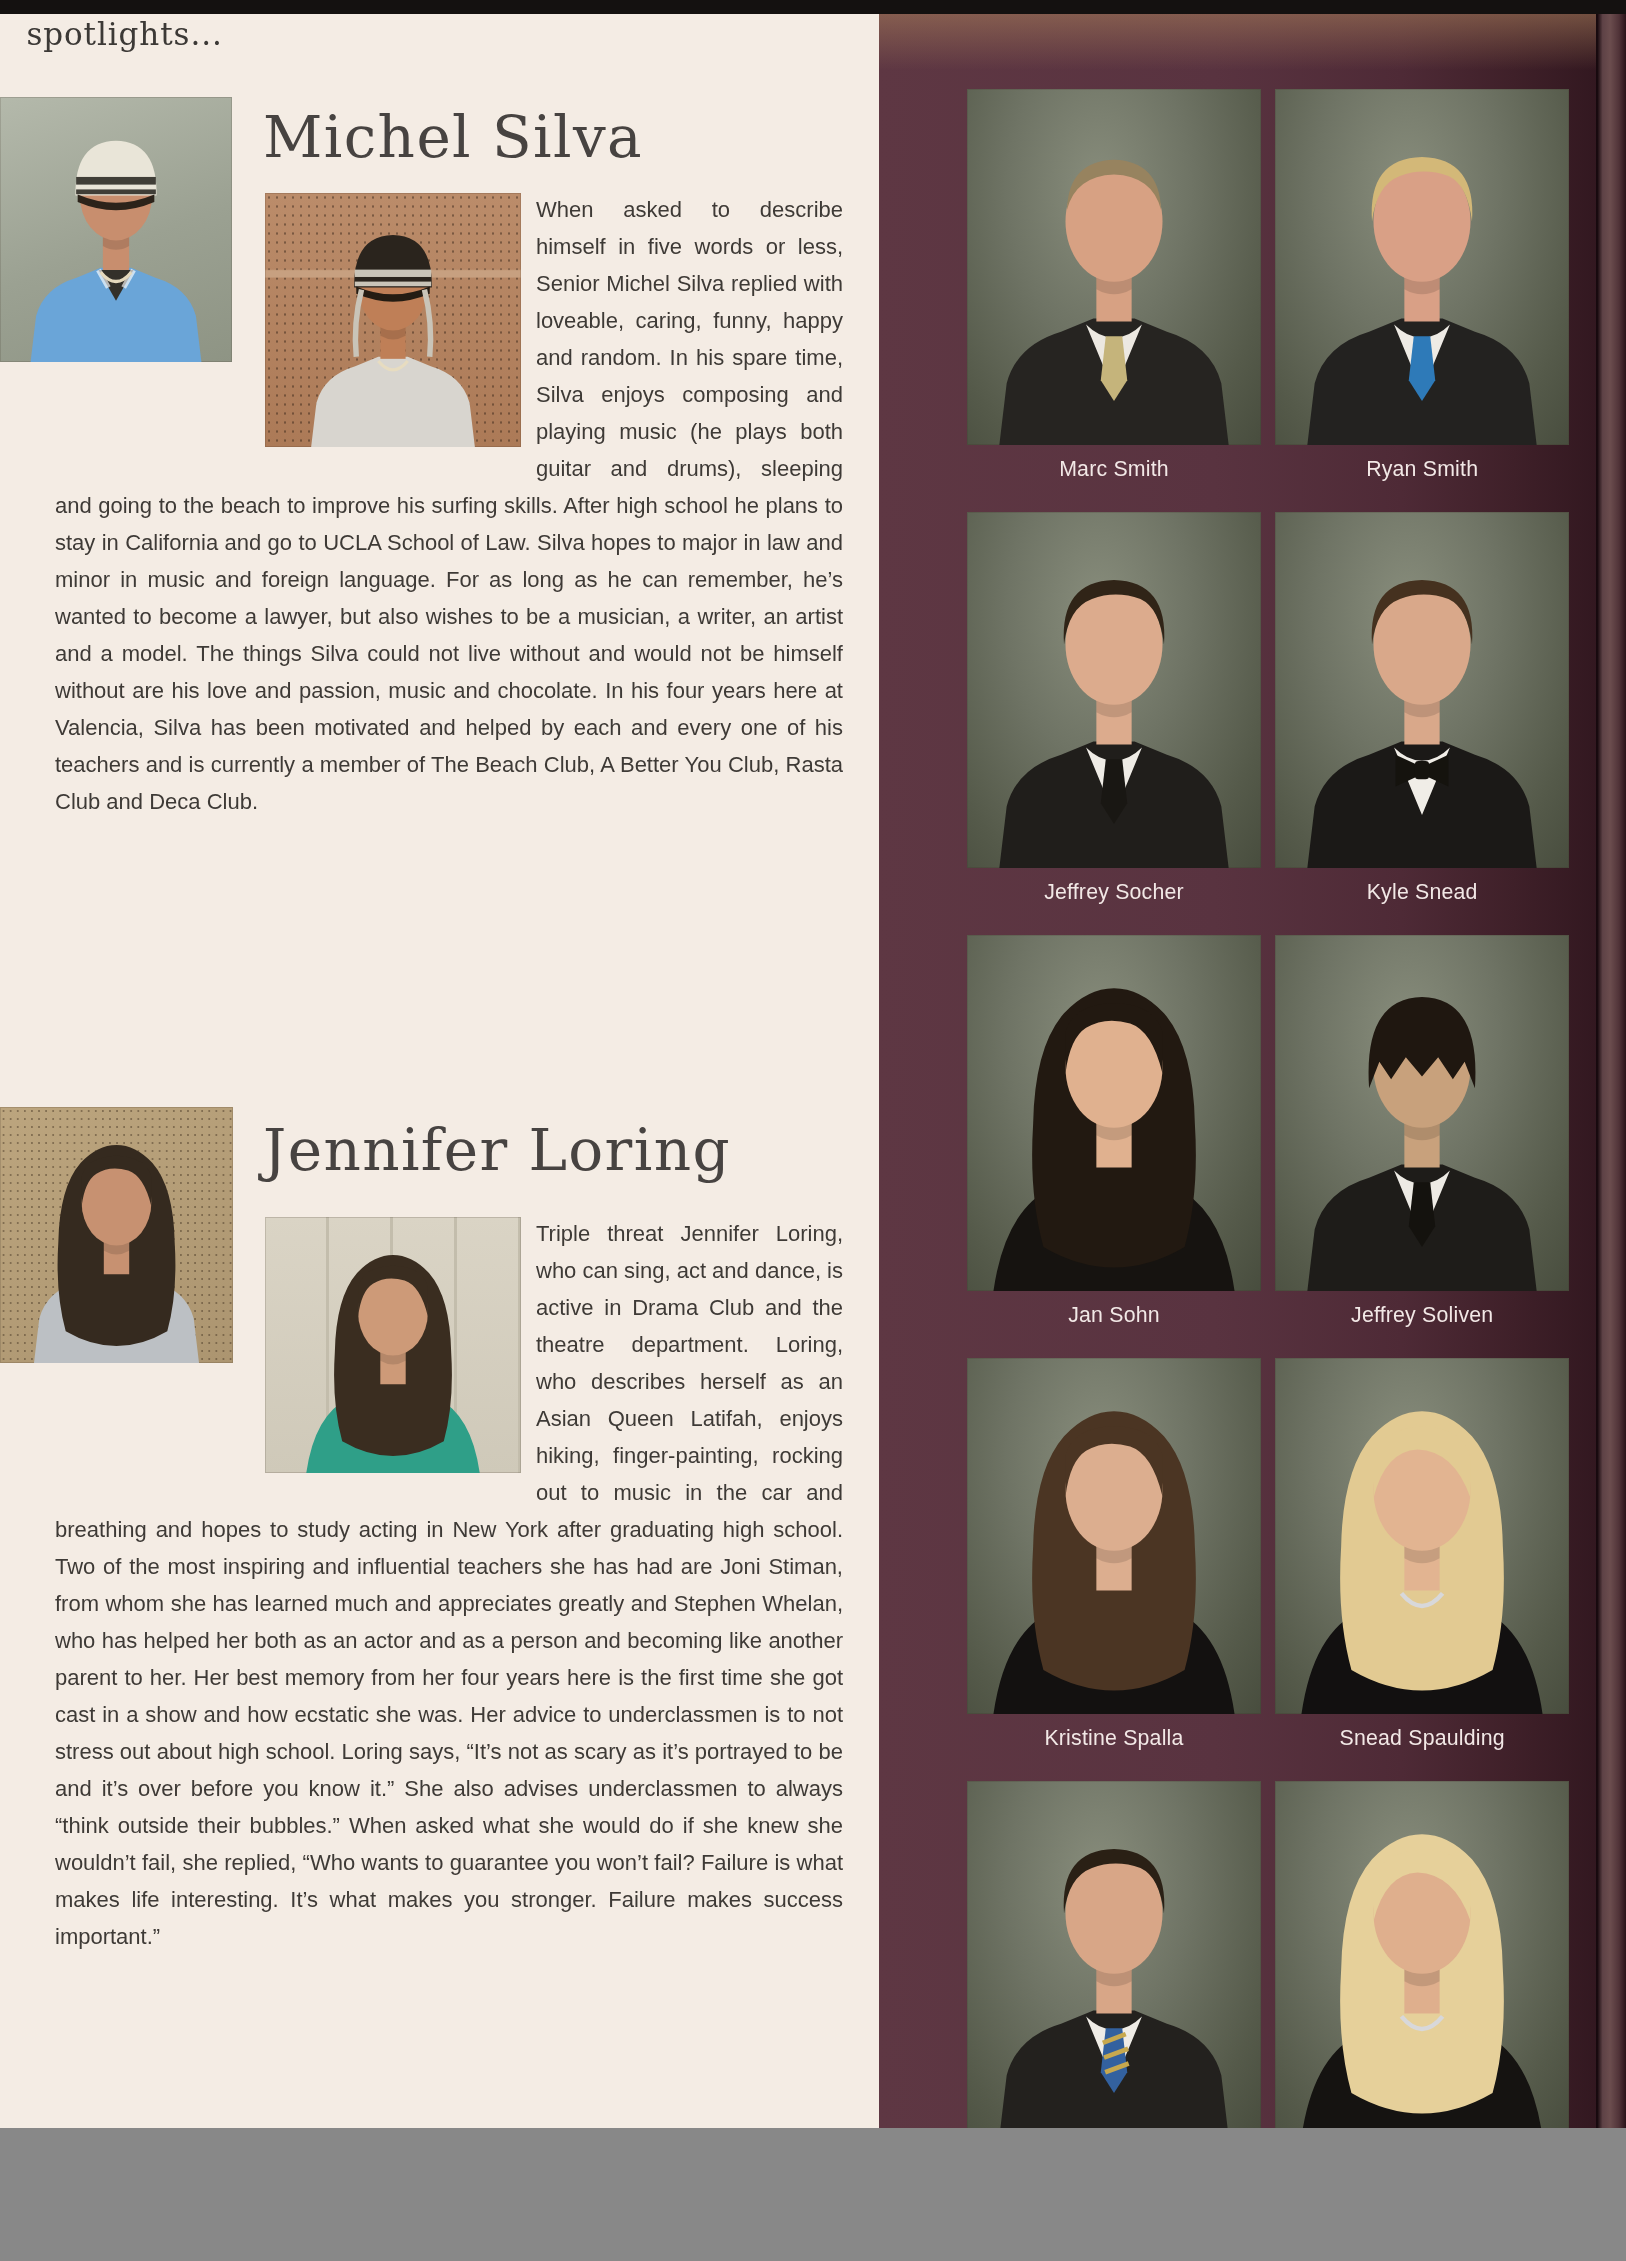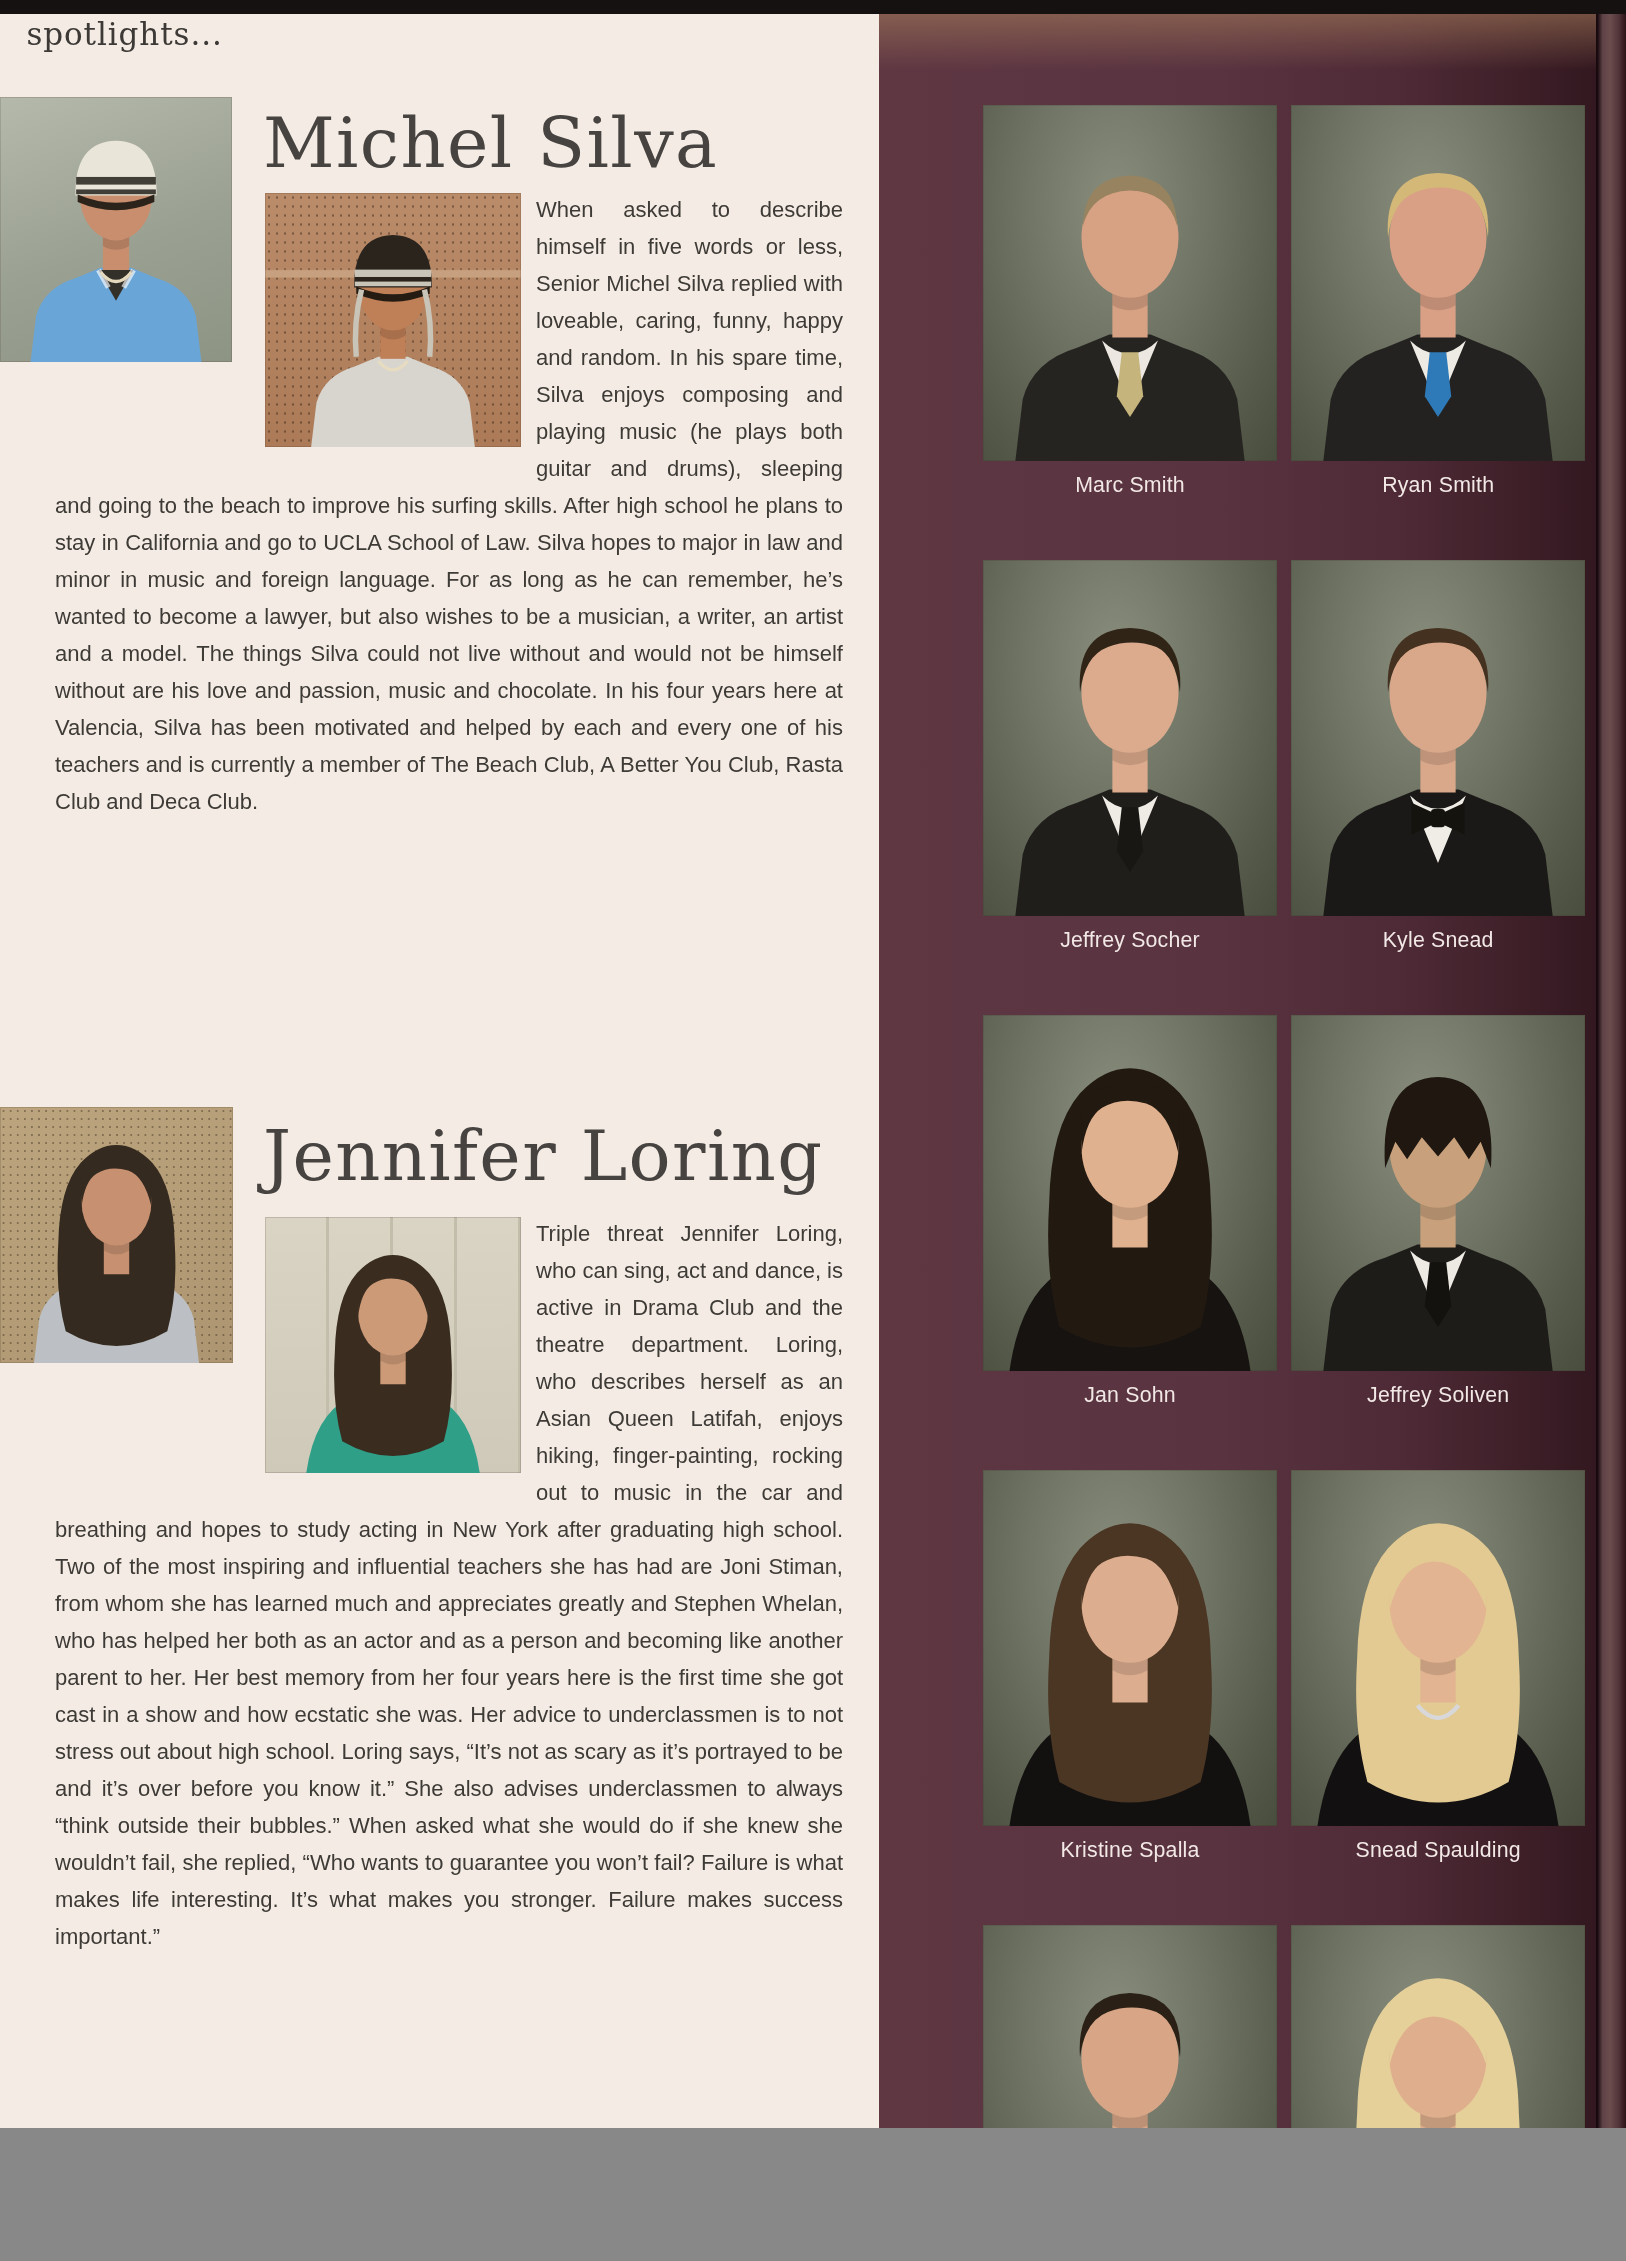--- a/index.html
+++ b/index.html
@@ -5,21 +5,21 @@
   html,body{margin:0;padding:0;background:#888;}
   .page{position:relative;width:1626px;height:2128px;background:#f4ece4;overflow:hidden;
         font-family:"Liberation Sans",sans-serif;}
   
   .top-bar{position:absolute;left:0;top:0;width:1626px;height:14.2px;background:#141110;}
   
   .spot-header{position:absolute;left:26.5px;top:17px;margin:0;
       font-family:"DejaVu Serif",serif;font-weight:400;font-size:31px;line-height:1.1;
       color:#3c3936;letter-spacing:0.9px;}
   .spot-name{position:absolute;margin:0;font-family:"DejaVu Serif",serif;font-weight:400;
-      font-size:70px;line-height:1.05;color:#474341;letter-spacing:1.4px;}
+      font-size:58px;line-height:1.05;color:#474341;letter-spacing:1.4px;}
   .h-silva{left:263px;top:107px;}
   .h-loring{left:263px;top:1120px;}
   .spot-body{position:absolute;width:788px;}
   .body-silva{left:55px;top:191px;}
   .body-loring{left:55px;top:1215px;}
   .spot-body p{margin:0;font-size:22px;line-height:37px;color:#3e3a36;text-align:justify;}
   
   .photo{position:relative;overflow:hidden;box-shadow:inset 0 0 0 0.9px rgba(60,45,35,.18);}
   .photo svg{position:absolute;left:0;top:0;width:100%;height:100%;display:block;}
   .photo-a{position:absolute;left:0;top:97px;width:232px;height:265px;
@@ -43,21 +43,21 @@
   .maroon{position:absolute;left:879px;top:14.2px;width:747px;height:2247px;
       background:linear-gradient(to right,#5e3743 0%,#593340 45%,#4e2a36 70%,#3f2029 85%,#2e151d 100%);}
   .maroon .top-band{position:absolute;left:0;top:0;width:100%;height:56px;
       background:linear-gradient(to bottom,rgba(166,124,90,.55),rgba(166,124,90,0));}
   .binding{position:absolute;top:0;right:0;width:30px;height:100%;
       background:linear-gradient(to right,#17090e 0px,#17090e 1.4px,#5e4246 6.6px,#6b4d4e 14.2px,#503338 23px,#2a1319 100%);}
   .corner-glow{position:absolute;right:0;bottom:0;width:152px;height:133px;
       background:radial-gradient(ellipse at 100% 100%, rgba(205,180,148,.38), rgba(0,0,0,0) 65%);}
   .grid{position:absolute;left:88px;top:75px;display:grid;
       grid-template-columns:294px 294px;gap:29px 14.2px;}
-  .cell{margin:16px;width:294px;}
+  .cell{margin:0;width:294px;}
   .cell .photo{width:294px;height:356px;
       background:radial-gradient(ellipse at 45% 28%, #888d7c 0%, #6f7465 40%, #555a4a 78%, #484d3e 100%);}
   .cell figcaption{margin-top:12.3px;text-align:center;font-size:21.3px;line-height:1.2;
       color:#f2e8e6;letter-spacing:0.2px;}
 </style>
 </head>
 <body>
 
 <div class="page">
 

